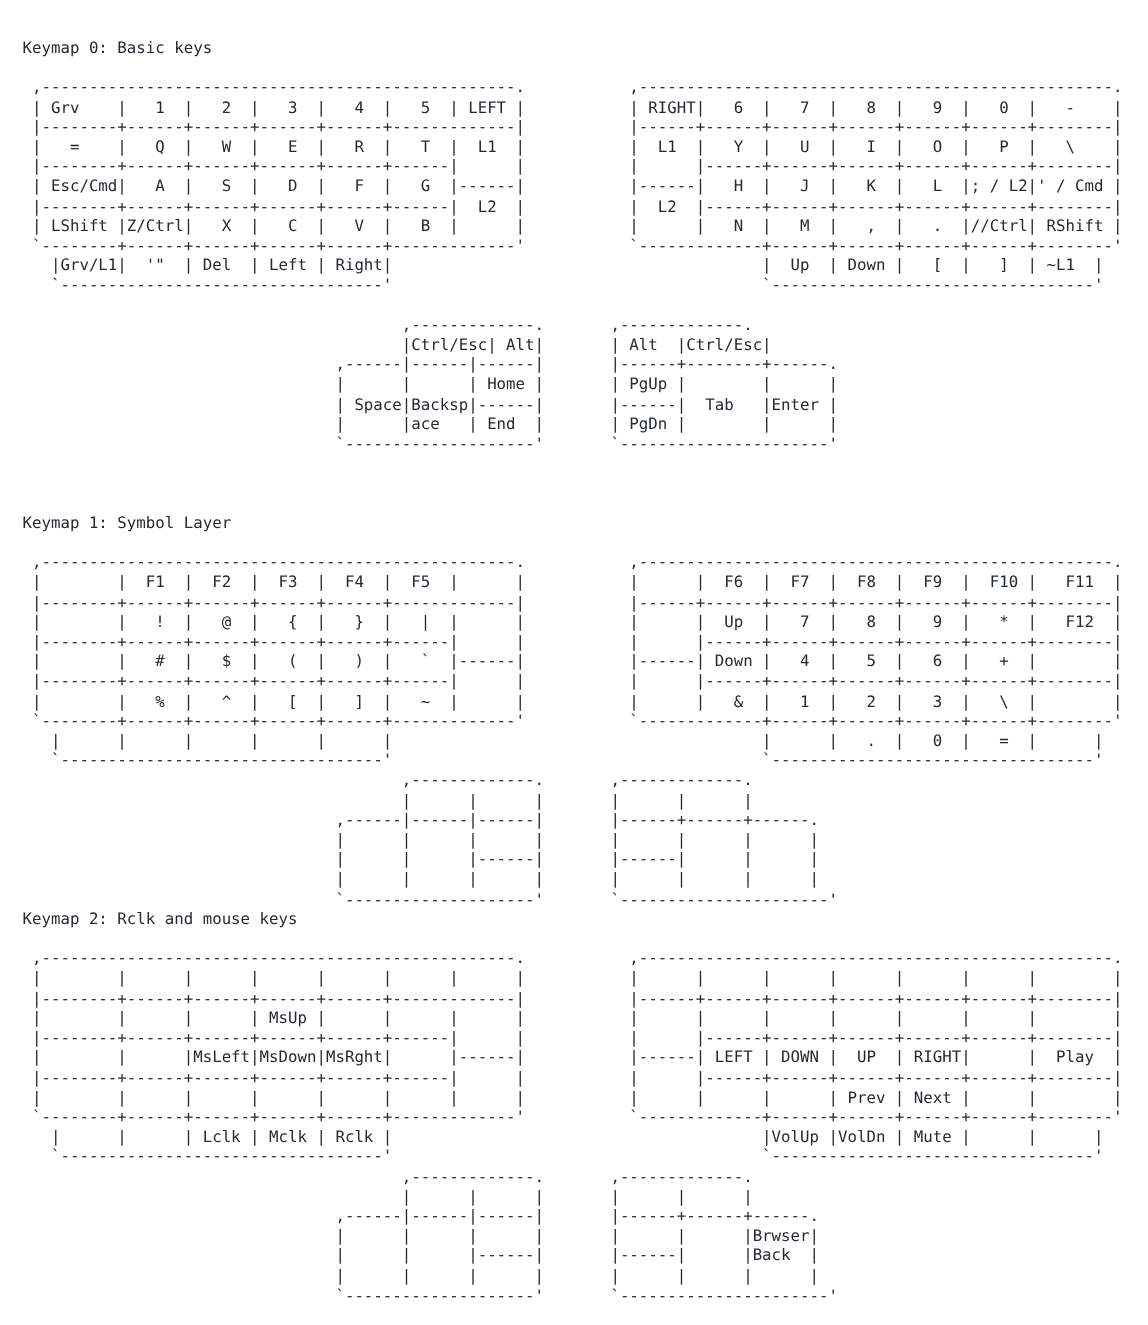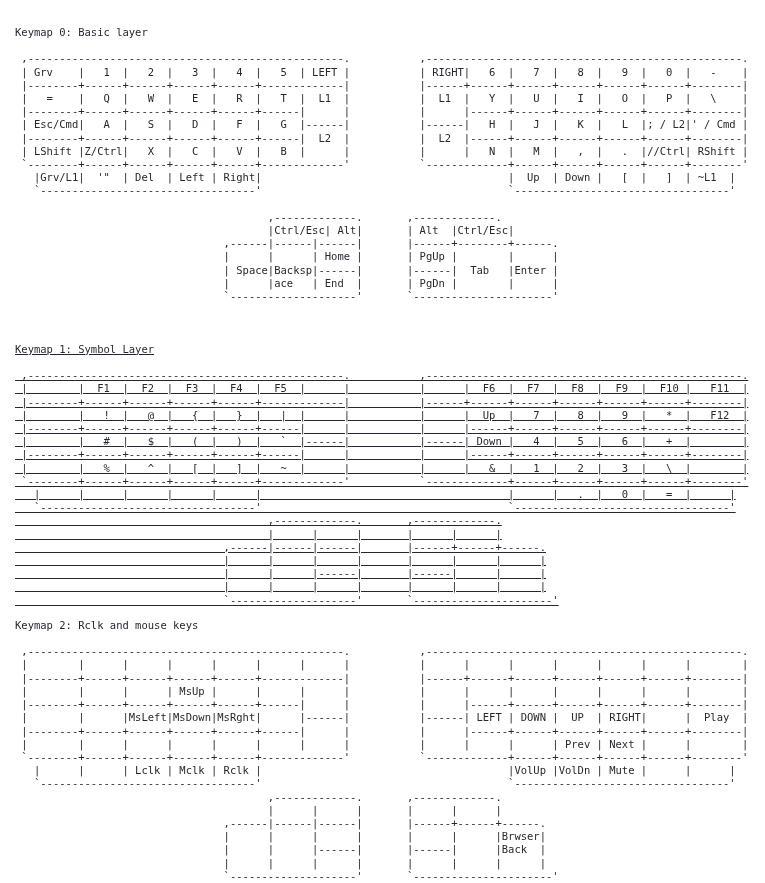--- a/index.html
+++ b/index.html
@@ -24,30 +24,30 @@
     margin: 0 0 13.2px 0;
   }
   .keymap-art {
     font-family: inherit;
     font-size: 10.5px;
     line-height: 13.2px;
     white-space: pre;
     margin: 0;
   }
   .sec-0 { margin-bottom: 39.6px; }
-  .sec-1 { margin-bottom: 12px; text-decoration: underline; }
+  .sec-1 { margin-bottom: 0; }
   .sec-2 { margin-bottom: 0; }
 </style>
 </head>
 <body>
 
 <main class="doc">
 
   <section class="keymap-section sec-0">
-    <h2 class="keymap-title">Keymap 0: Basic layer</h2>
+    <h2 class="keymap-title">Keymap 0: Basic keys</h2>
     <pre class="keymap-art"> ,--------------------------------------------------.           ,--------------------------------------------------.
  | Grv    |   1  |   2  |   3  |   4  |   5  | LEFT |           | RIGHT|   6  |   7  |   8  |   9  |   0  |   -    |
  |--------+------+------+------+------+-------------|           |------+------+------+------+------+------+--------|
  |   =    |   Q  |   W  |   E  |   R  |   T  |  L1  |           |  L1  |   Y  |   U  |   I  |   O  |   P  |   \    |
  |--------+------+------+------+------+------|      |           |      |------+------+------+------+------+--------|
  | Esc/Cmd|   A  |   S  |   D  |   F  |   G  |------|           |------|   H  |   J  |   K  |   L  |; / L2|' / Cmd |
  |--------+------+------+------+------+------|  L2  |           |  L2  |------+------+------+------+------+--------|
  | LShift |Z/Ctrl|   X  |   C  |   V  |   B  |      |           |      |   N  |   M  |   ,  |   .  |//Ctrl| RShift |
  `--------+------+------+------+------+-------------'           `-------------+------+------+------+------+--------'
    |Grv/L1|  '"  | Del  | Left | Right|                                       |  Up  | Down |   [  |   ]  | ~L1  |

